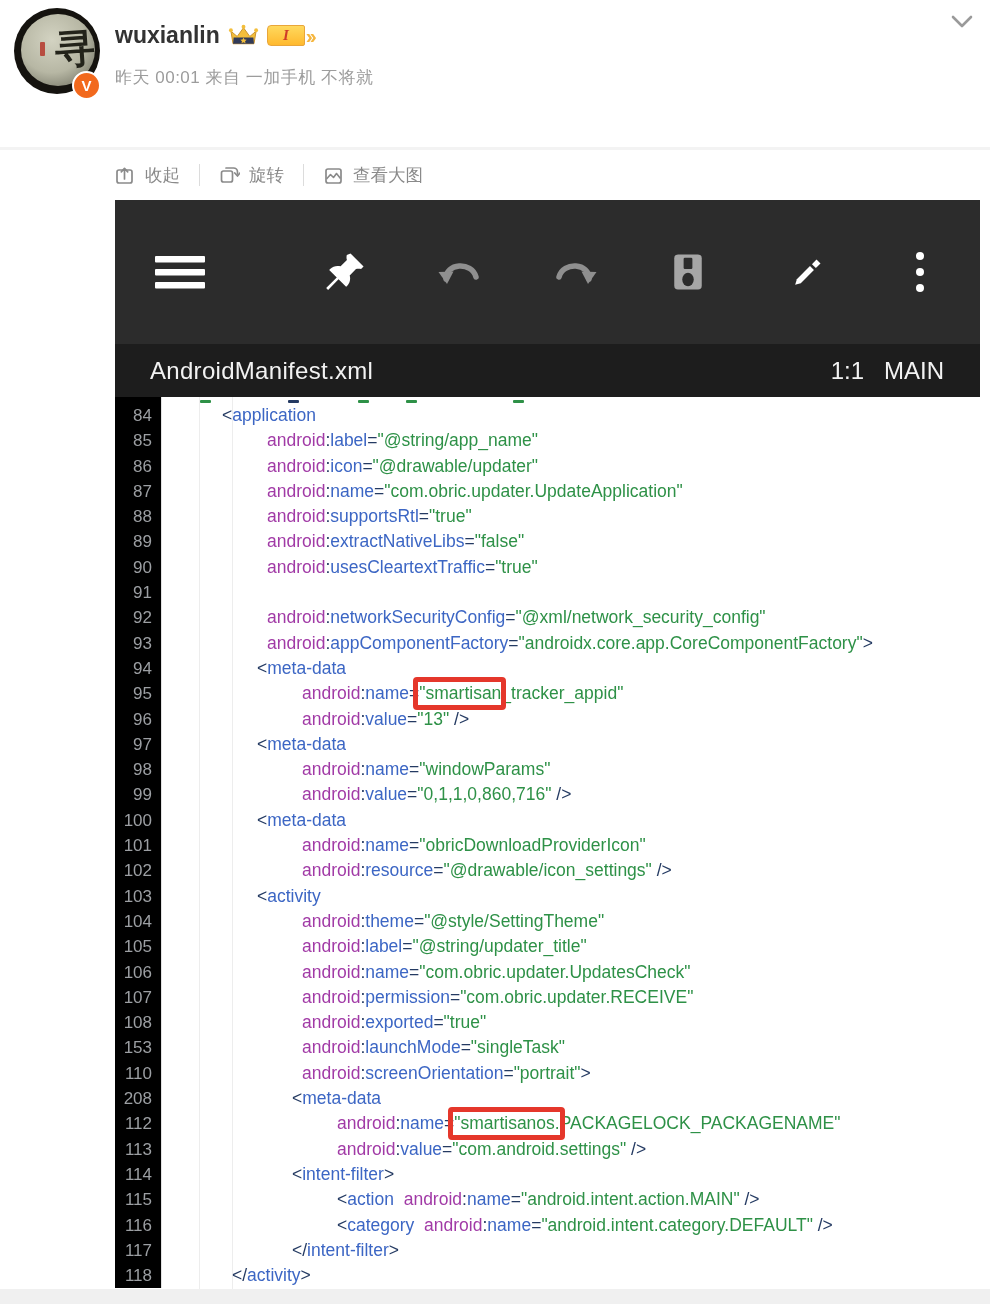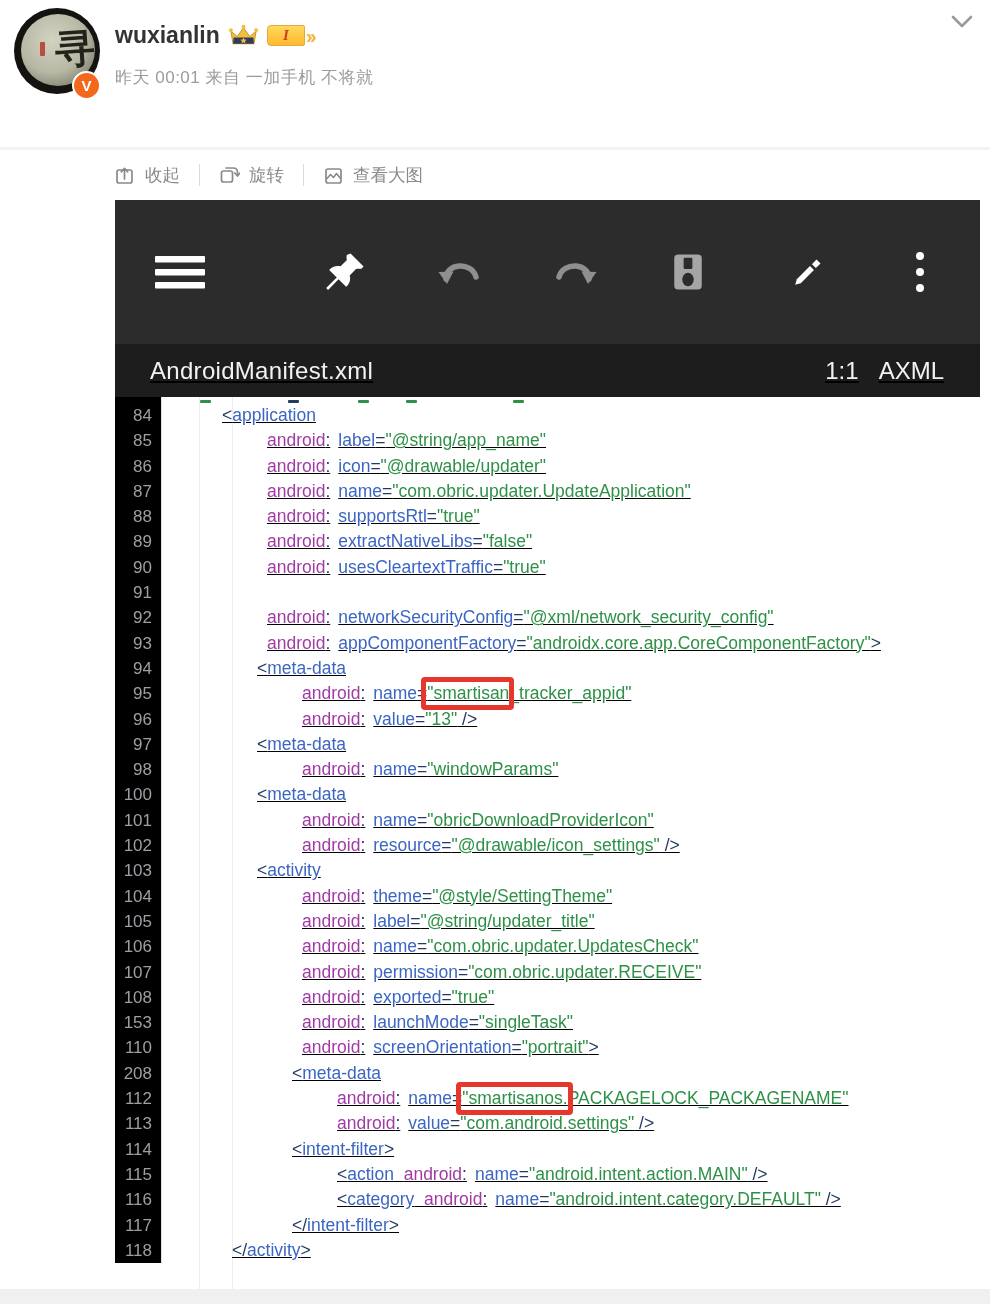--- a/index.html
+++ b/index.html
@@ -40,37 +40,37 @@
 
   .band { position:absolute; left:0; top:147px; width:990px; height:3px; background:#f3f3f3; }
 
   
   .actionbar { position:absolute; left:115px; top:152px; height:46px; display:flex; align-items:center; }
   .act { display:flex; align-items:center; gap:9px; color:#8a8a8a; font-size:17.5px; cursor:pointer; }
   .act svg { display:block; }
   .adiv { width:1px; height:22px; background:#dcdcdc; margin:0 19px; }
 
   
-  .shot { position:absolute; left:115px; top:200px; width:865px; height:928px; cursor:pointer;text-decoration:underline; }
+  .shot { position:absolute; left:115px; top:200px; width:865px; height:928px; cursor:pointer; }
   .toolbar { position:relative; width:865px; height:144px; background:#2c2c2c; }
   .tbi { position:absolute; top:0; width:64px; height:144px; display:flex; align-items:center; justify-content:center; cursor:pointer; }
   .titlebar { position:relative; width:865px; height:53px; background:#1d1d1d; display:flex; align-items:center; }
   .tb-title { margin-left:35px; font-size:24px; color:#f2f2f2; letter-spacing:.3px; }
   .tb-right { margin-left:auto; margin-right:36px; display:flex; gap:20px; font-size:24px; color:#f2f2f2; }
 
   
   .code { position:relative; width:865px; height:892px; background:#fff; overflow:hidden;
           font-size:17.5px; }
   .guide { position:absolute; top:0; bottom:0; width:1px; background:#ededed; z-index:0; }
   .crow { position:relative; display:flex; height:25.3px; line-height:25.3px; white-space:pre; z-index:1; }
   .crow.partial { height:6px; }
   .ln { flex:0 0 47px; padding-right:9px; text-align:right; background:#000000; border-right:1px solid #e2e2e2;
         color:var(--lineno); font-size:17px; }
   .lc { position:relative; white-space:pre; }
-  .c-n { color:var(--ns); } .c-a { color:var(--attr);margin-left:8px; } .c-t { color:var(--tag); }
+  .c-n { color:var(--ns); } .c-a { color:var(--attr); } .c-t { color:var(--tag); }
   .c-v { color:var(--val); } .c-p { color:var(--punct); }
   .c-box { position:relative; }
   .c-box::after { content:""; position:absolute; left:-6px; right:-5px; top:-6px; bottom:-7px;
         border:5.5px solid var(--box); border-radius:4px; pointer-events:none; }
   .dash { position:absolute; bottom:0; height:3.5px; width:11px; border-radius:1px; }
 
   .bottomstrip { position:absolute; left:0; top:1289px; width:990px; height:15px; background:#f0f0f0; }
 </style>
 </head>
 <body>
@@ -187,21 +187,21 @@
               <circle cx="6" cy="38" r="4"></circle>
             </g>
           </svg>
       </span>
     </div>
 
     <div class="titlebar">
       <span class="tb-title">AndroidManifest.xml</span>
       <span class="tb-right">
         <span>1:1</span>
-        <span>AXML</span>
+        <span>MAIN</span>
       </span>
     </div>
 
     <div class="code">
       <div class="guide" style="left:84px"></div>
       <div class="guide" style="left:117px"></div>
       <div id="code-lines">
           <div class="crow partial"><span class="ln"></span><span class="lc" style="flex: 1 1 0%;"><span class="dash" style="left: 38px; background: rgb(46, 145, 71);"></span><span class="dash" style="left: 126px; background: rgb(36, 58, 98);"></span><span class="dash" style="left: 196px; background: rgb(46, 145, 71);"></span><span class="dash" style="left: 244px; background: rgb(46, 145, 71);"></span><span class="dash" style="left: 351px; background: rgb(46, 145, 71);"></span></span></div>
           <div class="crow"><span class="ln">84</span><span class="lc" style="padding-left: 60px;"><span class="c-p">&lt;</span><span class="c-t">application</span></span></div>
           <div class="crow"><span class="ln">85</span><span class="lc" style="padding-left: 105px;"><span class="c-n">android</span><span class="c-p">:</span><span class="c-a">label</span><span class="c-p">=</span><span class="c-v">"@string/app_name"</span></span></div>
@@ -211,20 +211,21 @@
           <div class="crow"><span class="ln">89</span><span class="lc" style="padding-left: 105px;"><span class="c-n">android</span><span class="c-p">:</span><span class="c-a">extractNativeLibs</span><span class="c-p">=</span><span class="c-v">"false"</span></span></div>
           <div class="crow"><span class="ln">90</span><span class="lc" style="padding-left: 105px;"><span class="c-n">android</span><span class="c-p">:</span><span class="c-a">usesCleartextTraffic</span><span class="c-p">=</span><span class="c-v">"true"</span></span></div>
           <div class="crow"><span class="ln">91</span></div>
           <div class="crow"><span class="ln">92</span><span class="lc" style="padding-left: 105px;"><span class="c-n">android</span><span class="c-p">:</span><span class="c-a">networkSecurityConfig</span><span class="c-p">=</span><span class="c-v">"@xml/network_security_config"</span></span></div>
           <div class="crow"><span class="ln">93</span><span class="lc" style="padding-left: 105px;"><span class="c-n">android</span><span class="c-p">:</span><span class="c-a">appComponentFactory</span><span class="c-p">=</span><span class="c-v">"androidx.core.app.CoreComponentFactory"</span><span class="c-p">&gt;</span></span></div>
           <div class="crow"><span class="ln">94</span><span class="lc" style="padding-left: 95px;"><span class="c-p">&lt;</span><span class="c-t">meta-data</span></span></div>
           <div class="crow"><span class="ln">95</span><span class="lc" style="padding-left: 140px;"><span class="c-n">android</span><span class="c-p">:</span><span class="c-a">name</span><span class="c-p">=</span><span class="c-v c-box">"smartisan</span><span class="c-v">_tracker_appid"</span></span></div>
           <div class="crow"><span class="ln">96</span><span class="lc" style="padding-left: 140px;"><span class="c-n">android</span><span class="c-p">:</span><span class="c-a">value</span><span class="c-p">=</span><span class="c-v">"13"</span><span class="c-p"> /&gt;</span></span></div>
           <div class="crow"><span class="ln">97</span><span class="lc" style="padding-left: 95px;"><span class="c-p">&lt;</span><span class="c-t">meta-data</span></span></div>
           <div class="crow"><span class="ln">98</span><span class="lc" style="padding-left: 140px;"><span class="c-n">android</span><span class="c-p">:</span><span class="c-a">name</span><span class="c-p">=</span><span class="c-v">"windowParams"</span></span></div>
+          <div class="crow"><span class="ln">99</span><span class="lc" style="padding-left: 140px;"><span class="c-n">android</span><span class="c-p">:</span><span class="c-a">value</span><span class="c-p">=</span><span class="c-v">"0,1,1,0,860,716"</span><span class="c-p"> /&gt;</span></span></div>
           <div class="crow"><span class="ln">100</span><span class="lc" style="padding-left: 95px;"><span class="c-p">&lt;</span><span class="c-t">meta-data</span></span></div>
           <div class="crow"><span class="ln">101</span><span class="lc" style="padding-left: 140px;"><span class="c-n">android</span><span class="c-p">:</span><span class="c-a">name</span><span class="c-p">=</span><span class="c-v">"obricDownloadProviderIcon"</span></span></div>
           <div class="crow"><span class="ln">102</span><span class="lc" style="padding-left: 140px;"><span class="c-n">android</span><span class="c-p">:</span><span class="c-a">resource</span><span class="c-p">=</span><span class="c-v">"@drawable/icon_settings"</span><span class="c-p"> /&gt;</span></span></div>
           <div class="crow"><span class="ln">103</span><span class="lc" style="padding-left: 95px;"><span class="c-p">&lt;</span><span class="c-t">activity</span></span></div>
           <div class="crow"><span class="ln">104</span><span class="lc" style="padding-left: 140px;"><span class="c-n">android</span><span class="c-p">:</span><span class="c-a">theme</span><span class="c-p">=</span><span class="c-v">"@style/SettingTheme"</span></span></div>
           <div class="crow"><span class="ln">105</span><span class="lc" style="padding-left: 140px;"><span class="c-n">android</span><span class="c-p">:</span><span class="c-a">label</span><span class="c-p">=</span><span class="c-v">"@string/updater_title"</span></span></div>
           <div class="crow"><span class="ln">106</span><span class="lc" style="padding-left: 140px;"><span class="c-n">android</span><span class="c-p">:</span><span class="c-a">name</span><span class="c-p">=</span><span class="c-v">"com.obric.updater.UpdatesCheck"</span></span></div>
           <div class="crow"><span class="ln">107</span><span class="lc" style="padding-left: 140px;"><span class="c-n">android</span><span class="c-p">:</span><span class="c-a">permission</span><span class="c-p">=</span><span class="c-v">"com.obric.updater.RECEIVE"</span></span></div>
           <div class="crow"><span class="ln">108</span><span class="lc" style="padding-left: 140px;"><span class="c-n">android</span><span class="c-p">:</span><span class="c-a">exported</span><span class="c-p">=</span><span class="c-v">"true"</span></span></div>
           <div class="crow"><span class="ln">153</span><span class="lc" style="padding-left: 140px;"><span class="c-n">android</span><span class="c-p">:</span><span class="c-a">launchMode</span><span class="c-p">=</span><span class="c-v">"singleTask"</span></span></div>

